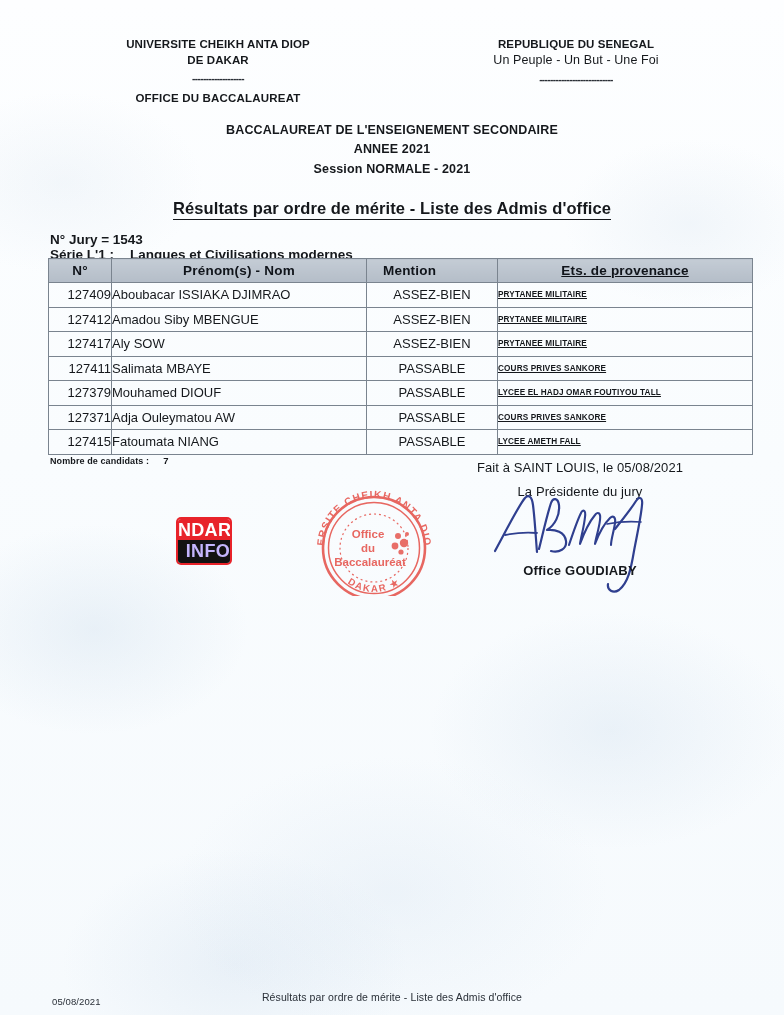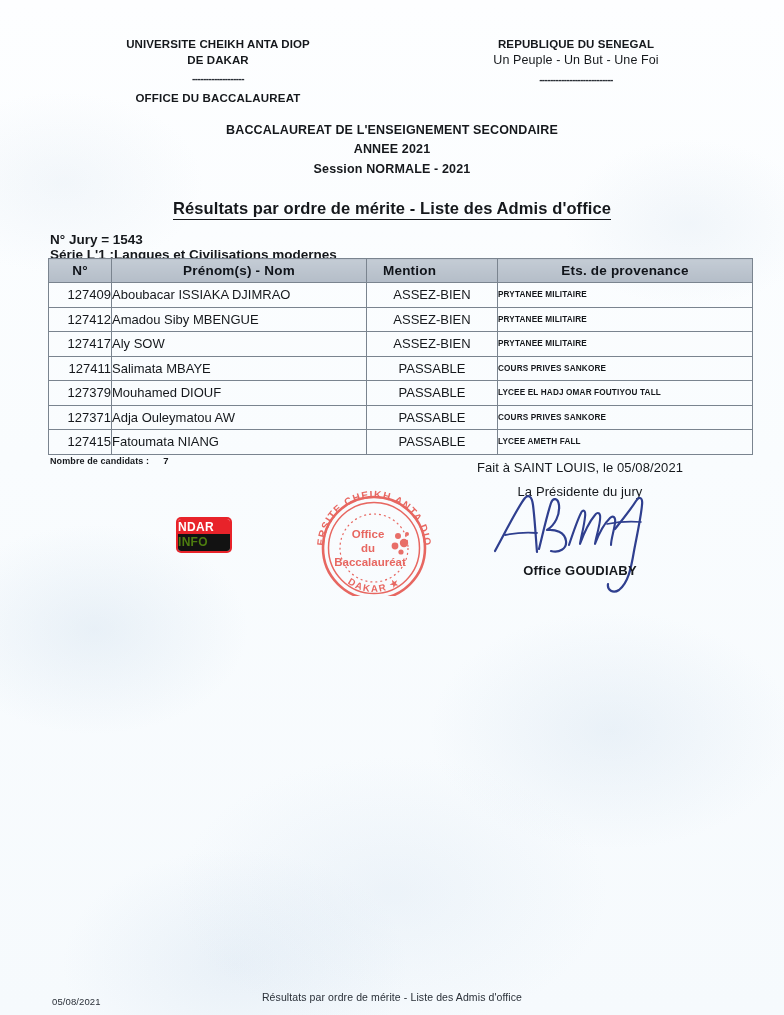--- a/index.html
+++ b/index.html
@@ -108,21 +108,21 @@
     width: 784px;
     padding: 0 50px;
     box-sizing: border-box;
     display: flex;
     justify-content: space-between;
     align-items: baseline;
     font-size: 13.5px;
     font-weight: bold;
     flex-direction: column;
   }
-  .serie { }
+  .serie { margin-right: 16px; }
 
   
   .tbl-wrap {
     position: absolute;
     top: 258px;
     left: 48px;
     width: 686px;
   }
   table.results {
     width: 100%;
@@ -142,21 +142,21 @@
     font-weight: bold;
     text-align: center;
     color: #10141a;
     letter-spacing: 0.2px;
   }
   table.results tbody td { height: 23.5px; background: transparent; }
   .c-num   { width: 62px;  text-align: right; padding-right: 5px; font-size: 13px; }
   .c-name  { width: 254px; text-align: left;  padding-left: 6px;  font-size: 13px; }
   .c-ment  { width: 114px; text-align: center;  padding-left: 9px;  font-size: 13px; }
   .c-ets   { width: 254px; text-align: left;  padding-left: 7px;  font-size: 8.2px;
-             font-weight: bold; letter-spacing: 0.15px; }
+             font-weight: bold; letter-spacing: 0.15px; text-decoration: underline; }
 
   
   .count {
     position: absolute;
     top: 455px;
     left: 50px;
     font-size: 9px;
     font-weight: bold;
     letter-spacing: 0.1px;
   }
@@ -204,34 +204,34 @@
   
   .ndar {
     position: absolute;
     top: 519px;
     left: 178px;
     width: 52px;
     border-radius: 3px;
     overflow: hidden;
     box-shadow: 0 0 0 2px #e8232a;
     font-weight: bold;
-    font-size: 12px;
+    font-size: 18px;
     line-height: 1;
-    text-align: left;
+    text-align: right;
     font-family: "Liberation Sans", sans-serif;
   }
   .ndar .top {
     background: #e8232a;
     color: #ffffff;
     padding: 2px 0 1px;
     letter-spacing: 0.3px;
   }
   .ndar .bot {
     background: #121212;
-    color: #4d7c0f;
+    color: #c4b5fd;
     padding: 2px 0 3px;
     letter-spacing: 0.3px;
   }
 
   
   .foot {
     position: absolute;
     bottom: 10px;
     left: 0;
     width: 784px;

